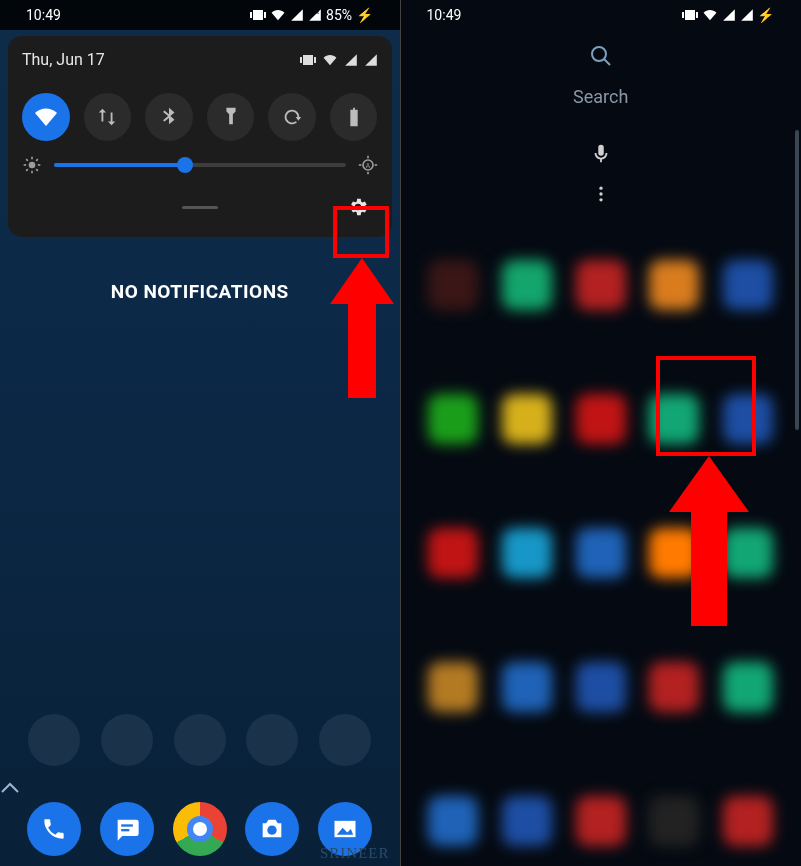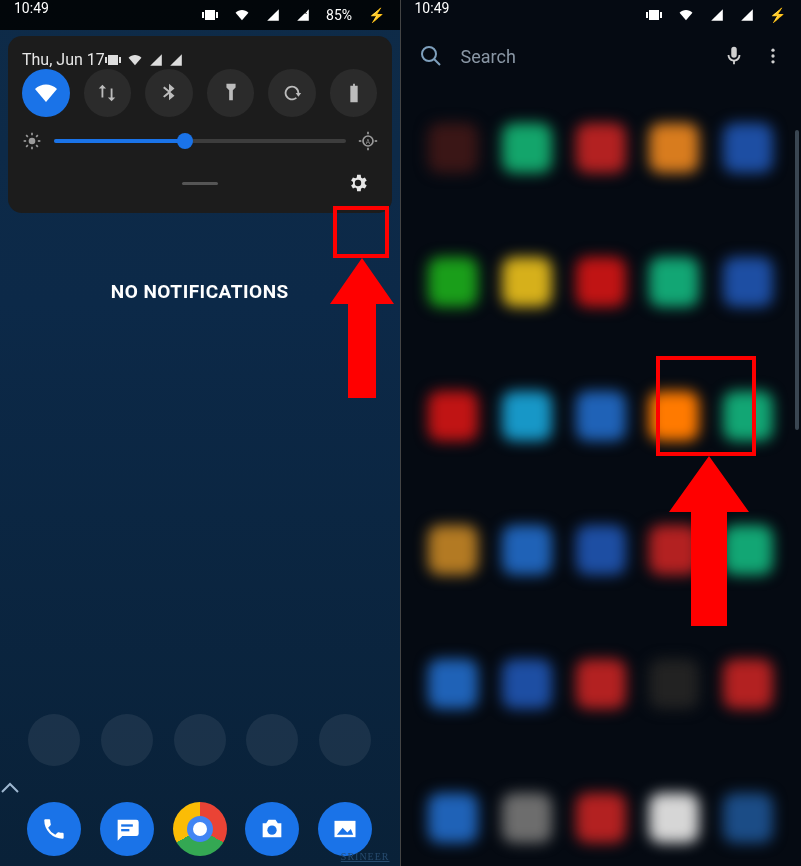--- a/index.html
+++ b/index.html
@@ -2,27 +2,27 @@
 <html><head>
 <meta charset="utf-8">
 <style>
   * { margin: 0; padding: 0; box-sizing: border-box; font-family: Roboto, Arial, sans-serif; }
   body { width: 801px; height: 866px; background: #000; display: flex; overflow: hidden; }
   .phone { width: 400.5px; height: 866px; position: relative; overflow: hidden; }
   .phone-left { background: linear-gradient(180deg,#0e2b48 0%, #0c2948 35%, #092138 100%); border-right: 1px solid #444; }
   .phone-right { background: #050a12; }
 
   
-  .status { height: 30px; display: flex; justify-content: space-between; padding: 0 14px; color: #fff; font-size: 14px; background: rgba(0,0,0,0.85); }
-  .status .icons { display: flex; gap: 16px; align-items: center; }
+  .status { height: 30px; display: flex; justify-content: space-between; align-items: center; padding: 0 26px; color: #fff; font-size: 14px; background: rgba(0,0,0,0.85); }
+  .status .icons { display: flex; gap: 4px; align-items: center; }
 
   
   .qs { margin: 6px 8px 0 8px; background: #1c1c1c; border-radius: 14px; padding: 14px 14px 10px 14px; color: #e6e6e6; position: relative; }
   .qs-date { font-size: 16px; font-weight: 400; }
-  .qs-top { display: flex; align-items: center; margin-bottom: 0; }
+  .qs-top { display: flex; justify-content: space-between; align-items: center; margin-bottom: 24px; }
   .qs-row { display:flex; gap:14px; margin-bottom:14px;}
   .qs-tile { width: 48px; height: 48px; border-radius: 50%; background: #2b2b2b; display:flex; align-items:center; justify-content:center; color:#bcbcbc; }
   .qs-tile.active { background:#1a73e8; color:#fff; }
   .brightness { display:flex; align-items:center; gap:12px; margin-bottom:12px; color:#9c9c9c; }
   .slider { flex:1; height:4px; background:#3d3d3d; border-radius:2px; position:relative; }
   .slider-fill { position:absolute; left:0; top:0; height:100%; width:45%; background:#1a73e8; border-radius:2px; }
   .slider-thumb { position:absolute; left:45%; top:50%; width:16px; height:16px; border-radius:50%; background:#1a73e8; transform:translate(-50%,-50%);}
   .qs-bottom { display:flex; justify-content:space-between; align-items:center; }
   .qs-handle { width:36px; height:3px; background:#555; border-radius:2px; margin:0 auto; }
   .settings-btn { color:#e6e6e6; width:40px; height:40px; display:flex; align-items:center; justify-content:center;}
@@ -36,37 +36,37 @@
   
   .wallpaper { position:absolute; left:0; right:0; top:30px; bottom:0; z-index:-1; }
   .moon { position:absolute; top:260px; left:50%; transform:translateX(-50%); width:180px; height:180px; border-radius:50%; background:radial-gradient(circle at 40% 40%, #eee 0%, #cfcfcf 60%, #a8a8a8 100%); }
   .mountain-back { position:absolute; bottom:0; left:-40px; width:480px; height:430px; background:#103a66; clip-path: polygon(0 60%, 35% 20%, 55% 50%, 100% 70%, 100% 100%, 0 100%);}
   .mountain-mid { position:absolute; bottom:0; left:-40px; width:480px; height:520px; background:#0f3358; clip-path: polygon(0 85%, 30% 40%, 50% 0%, 65% 30%, 100% 80%, 100% 100%, 0 100%);}
   .mountain-front { position:absolute; bottom:0; left:-40px; width:480px; height:260px; background:#061a30; clip-path: polygon(0 35%, 30% 10%, 55% 40%, 80% 5%, 100% 35%, 100% 100%, 0 100%);}
   .wolf { position:absolute; top:330px; left:50%; transform:translateX(-50%); width:16px; height:24px; background:#081826; clip-path: polygon(30% 100%, 10% 50%, 20% 20%, 40% 0%, 60% 10%, 45% 35%, 70% 50%, 60% 100%);}
   .bird { position:absolute; width:16px; height:6px; }
   .bird::before, .bird::after { content:""; position:absolute; width:8px; height:6px; border-top:2px solid #111; border-radius:50% 50% 0 0/100% 100% 0 0;}
   .bird::after { left:8px; transform:scaleX(-1);}
-  .srineer { position:absolute; bottom:4px; right:10px; font-family:cursive; color:#274b6e; font-size:10px; letter-spacing:1px;text-decoration:underline;}
+  .srineer { position:absolute; bottom:4px; right:10px; font-family:cursive; color:#274b6e; font-size:15px; letter-spacing:1px;}
 
   
   .dock-row { position:absolute; bottom:100px; width:100%; display:flex; justify-content:space-around; padding:0 18px; }
   .dock-circ { width:52px; height:52px; border-radius:50%; background:rgba(60,80,100,0.35); }
   .dock-up { position:absolute; bottom:72px; width:100%; text-align:center; color:#9eb7d0; font-size:18px;}
   .dock { position:absolute; bottom:10px; width:100%; display:flex; justify-content:space-around; padding:0 18px; }
   .dock .app { width:54px; height:54px; border-radius:50%; display:flex; align-items:center; justify-content:center;}
   .app-phone { background:#1a73e8; }
   .app-msg { background:#1a73e8; }
   .app-cam { background:#1a73e8; border-radius:14px;}
   .app-gal { background:#1a73e8; border-radius:14px;}
   .chrome-ico { width:54px; height:54px; border-radius:50%; background: conic-gradient(#ea4335 0 120deg, #34a853 120deg 240deg, #fbbc05 240deg 360deg); position:relative;}
   .chrome-ico::after{ content:""; position:absolute; inset:14px; background:#fff; border-radius:50%; border:6px solid #4285f4;}
 
   
-  .search-bar { display:flex; align-items:center; gap:18px; padding:14px 18px; color:#c8c8c8; font-size:18px; }
+  .search-bar { display:flex; align-items:center; gap:18px; padding:14px 18px; color:#c8c8c8; font-size:18px;flex-direction:column; }
   .search-bar .spacer { flex:1; }
   .apps-grid { position:relative; padding:10px 18px; display:grid; grid-template-columns:repeat(5,1fr); grid-auto-rows:130px; gap:4px; filter:blur(7px); }
   .app-tile { display:flex; flex-direction:column; align-items:center; justify-content:center; gap:6px; }
   .app-ico { width:50px; height:50px; border-radius:12px; }
   .app-label { font-size:11px; color:#dcdcdc; text-align:center; min-height:12px;}
 
   .settings-app { position:absolute; top:368px; left:268px; width:84px; height:94px; display:flex; flex-direction:column; align-items:center; justify-content:center; gap:8px; z-index:5; }
   .settings-gear { width:50px; height:50px; border-radius:50%; display:flex; align-items:center; justify-content:center; color:#00c7a0;}
   .settings-label { font-size:12px; color:#f2f2f2; }
 

